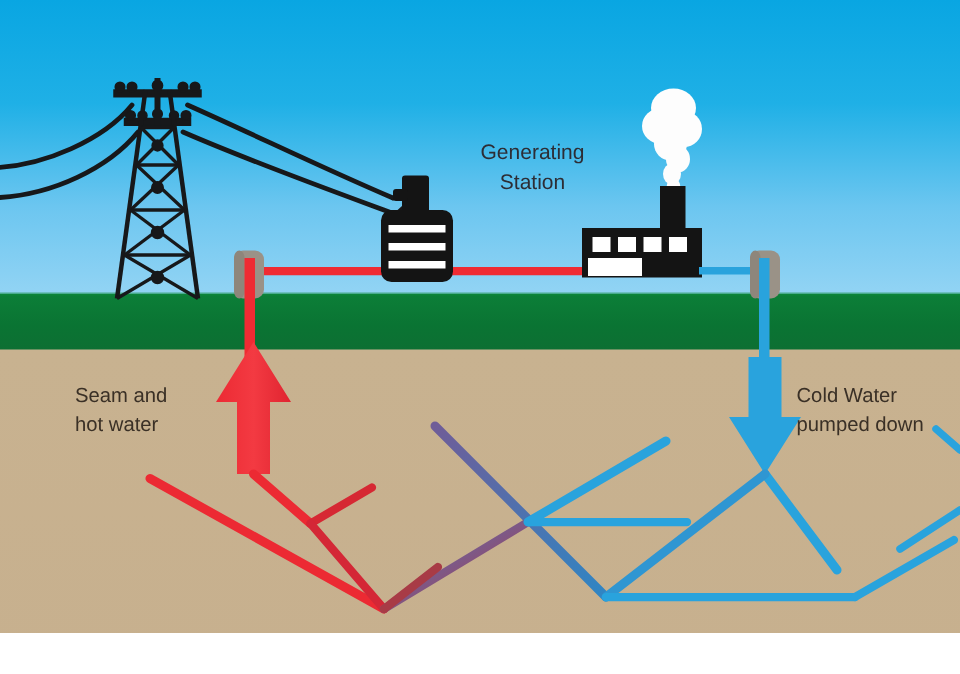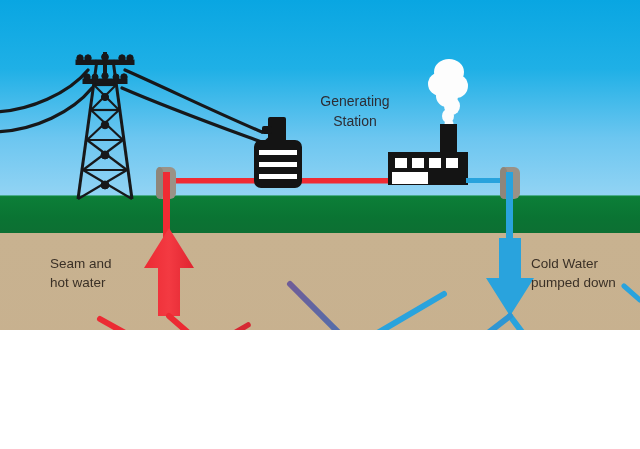--- a/index.html
+++ b/index.html
@@ -7,21 +7,21 @@
     margin: 0;
     padding: 0;
     background: #ffffff;
   }
   body {
     font-family: "Liberation Sans", sans-serif;
   }
   #scene {
     position: relative;
     width: 640px;
-    height: 330px;
+    height: 422px;
     overflow: hidden;
   }
   #scene svg {
     display: block;
     width: 640px;
     height: 449px;
   }
   .diagram-label {
     fill: #3a3026;
     font-family: "Liberation Sans", sans-serif;

